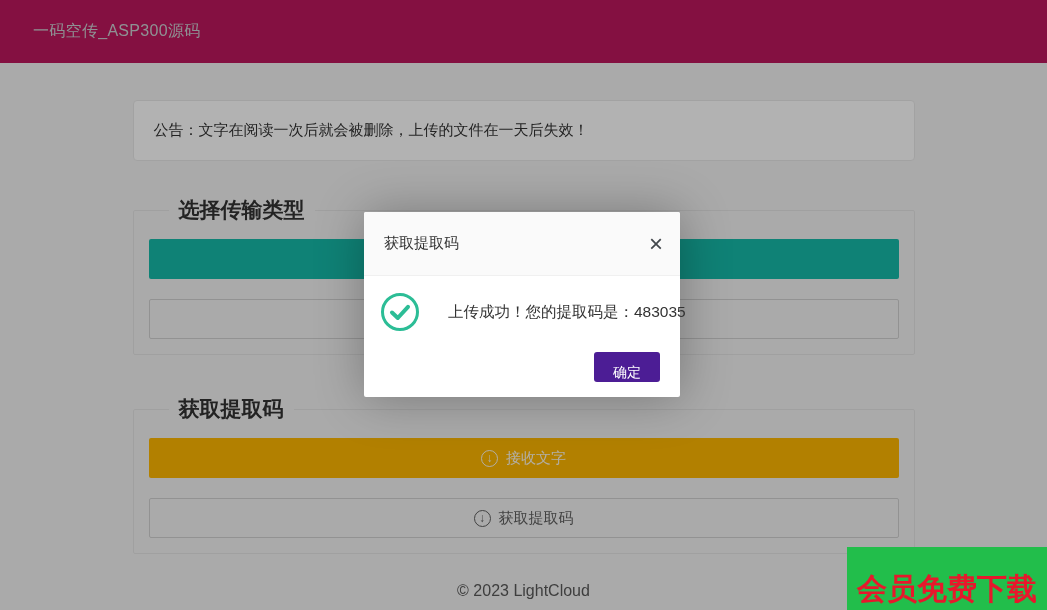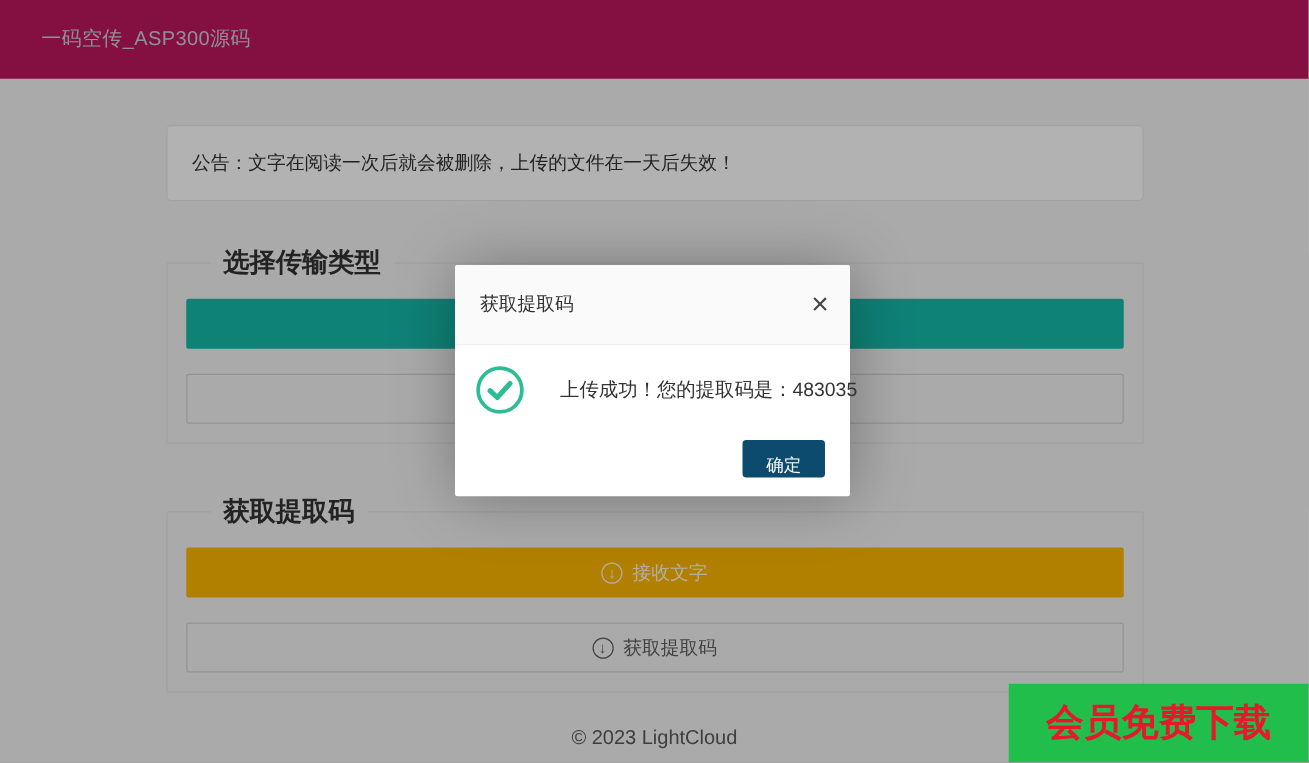--- a/index.html
+++ b/index.html
@@ -58,29 +58,29 @@
     height:64px; background:#fafafa; border-bottom:1px solid #f0f0f0;
     display:flex; align-items:center; padding:0 17px 0 20px; border-radius:2px 2px 0 0;
   }
   .modal-title { flex:1; font-size:15px; color:#333; }
   .modal-close { font-size:24px; font-weight:400; color:#42474c; cursor:pointer; line-height:1; }
   .modal-body { display:flex; align-items:center; gap:28px; padding:16px 12px 20px 16px; }
   .check-icon svg { display:block; }
   .modal-message { font-size:15.5px; color:#333; white-space:nowrap; }
   .modal-footer { text-align:right; padding:0 20px 15px; }
   .confirm-btn {
-    background:#0c4a6e; color:#fff; border:none; border-radius:3px;
+    background:#4c1d95; color:#fff; border:none; border-radius:3px;
     height:30px; padding:12px 19px; font-size:14px; cursor:pointer;
     font-family:"Liberation Sans","DejaVu Sans",sans-serif;
   }
 
   
   .watermark {
-    position:absolute; right:0; bottom:0; width:240px; height:63px; z-index:30;
-    background:#22be4b; display:flex; align-items:center; justify-content:center;
+    position:absolute; right:0; bottom:0; width:200px; height:63px; z-index:30;
+    background:#22be4b; display:flex; align-items:flex-end; justify-content:center;
   }
   .watermark-text { font-size:30px; font-weight:700; color:#e7182c; white-space:nowrap; }
 </style>
 </head>
 <body>
 
 <div class="page">
 
   <header class="navbar">
     <span class="brand">一码空传_ASP300源码</span>

